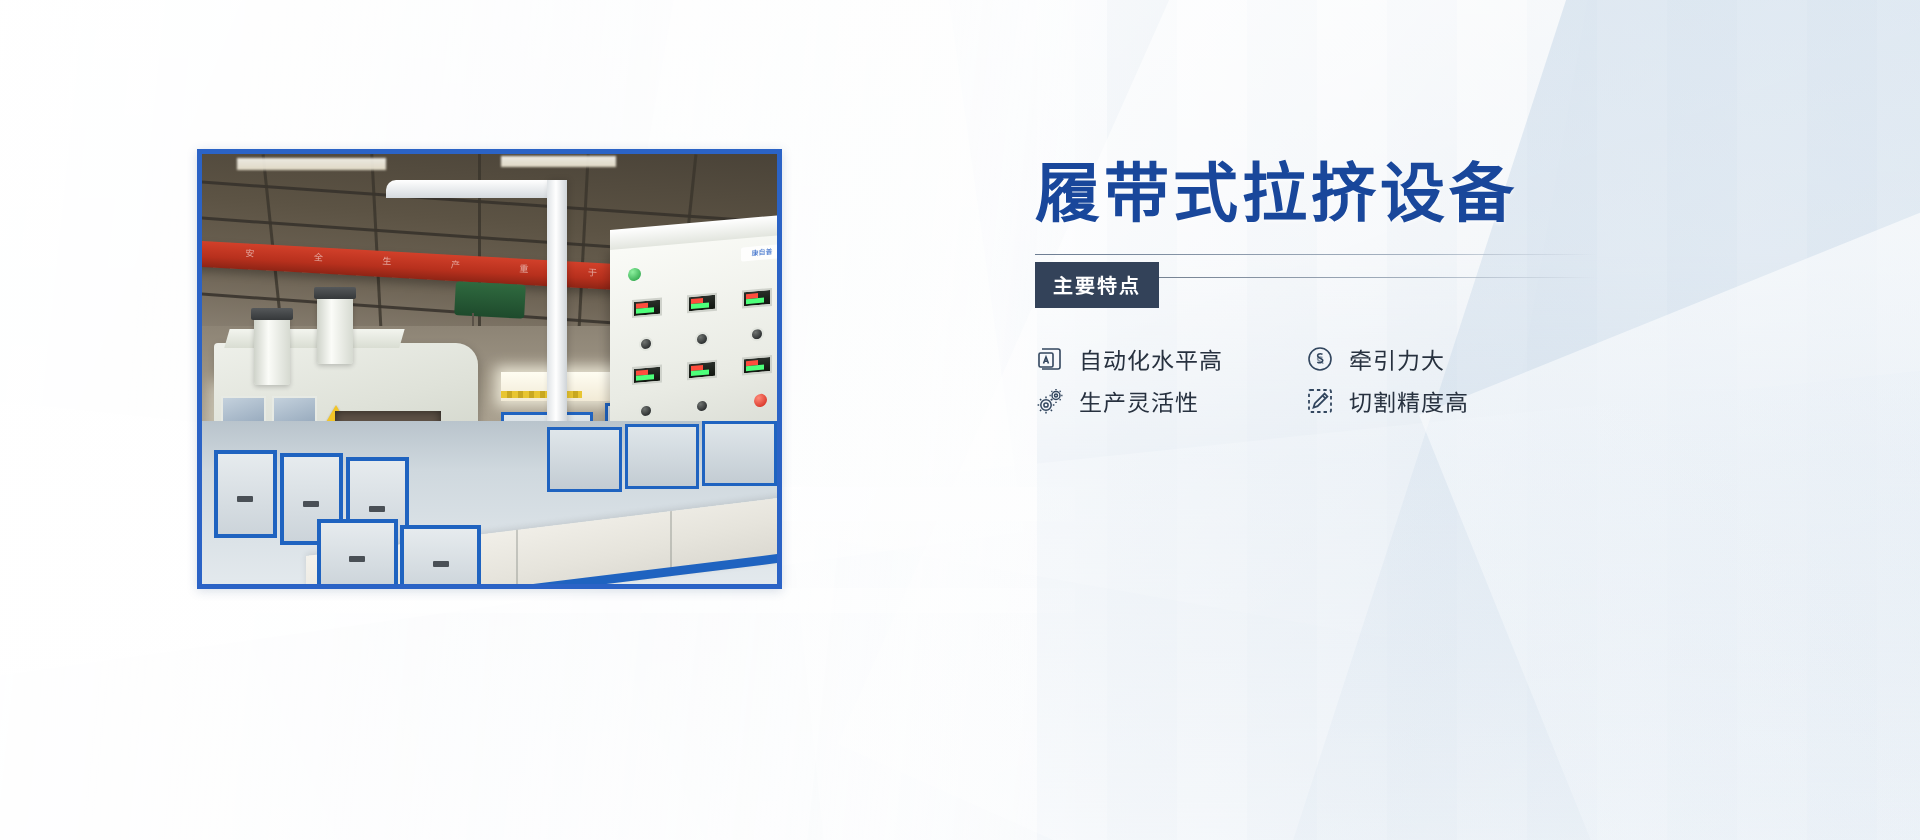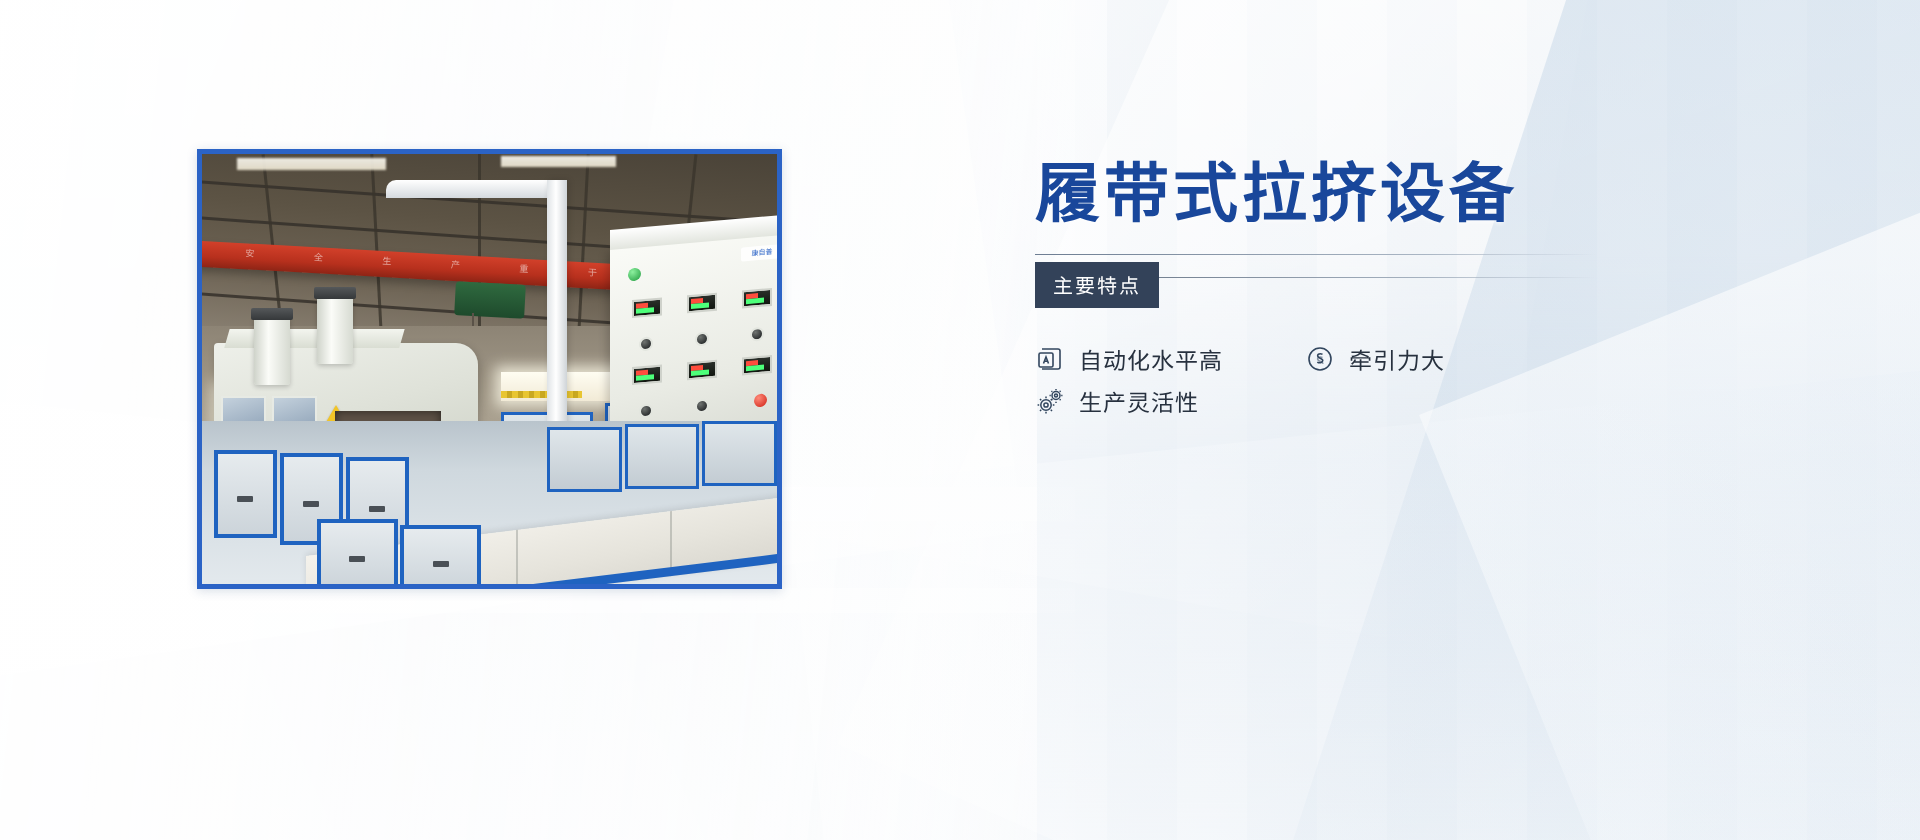--- a/index.html
+++ b/index.html
@@ -312,21 +312,21 @@
     color:#2f3a48; letter-spacing:.5px;
     width:560px;
   }
   .rule2 {
     height:1px; width:560px; margin:22px 0 0 0;
     background:linear-gradient(90deg,#5d6b7c,#a7b3c1 70%,rgba(167,179,193,0));
   }
   .badge {
     display:inline-block; margin-top:-16px;
     background:var(--badge,#334259);
-    color:#fff; font-size:20px; font-weight:normal;
+    color:#fff; font-size:20px; font-weight:bold;
     letter-spacing:2px;
     padding:8px 18px 9px;
   }
 
   .features {
     margin-top:34px;
     display:grid;
     grid-template-columns:270px 270px;
     row-gap:8px;
   }
@@ -516,16 +516,26 @@
             <circle cx="11" cy="19" r="2.1"></circle>
             <path d="M11 12.2v-1.6M11 27.4v-1.6M4.2 19H2.6M19.4 19h-1.6M6.2 14.2 5 13M17 25l-1.2-1.2M15.8 14.2 17 13M5 25l1.2-1.2"></path>
             <circle cx="21" cy="9.5" r="4"></circle>
             <circle cx="21" cy="9.5" r="1.5"></circle>
             <path d="M21 4.3v-1.3M21 17v-1.3M15.8 9.5h-1.3M27.5 9.5h-1.3M17.3 5.8 16.4 5M25.6 14.1l-.9-.9M24.7 5.8l.9-.9M17.3 13.2l-.9.9"></path>
           </svg>
         </span>
         <span class="lbl">生产灵活性</span>
       </div>
 
+      <div class="feat">
+        <span class="ico">
+          <svg width="28" height="28" viewBox="0 0 28 28" fill="none" stroke="currentColor" stroke-width="1.8">
+            <rect x="3" y="3" width="22" height="22" rx="1.5" stroke-dasharray="3.4 3"></rect>
+            <path d="M18.6 6.6 21.4 9.4 11.6 19.2l-4.1 1.3 1.3-4.1z" fill="none"></path>
+            <path d="M16.6 8.6 19.4 11.4"></path>
+          </svg>
+        </span>
+        <span class="lbl">切割精度高</span>
+      </div>
 
     </div>
   </div>
 </div>
 
 </body></html>

